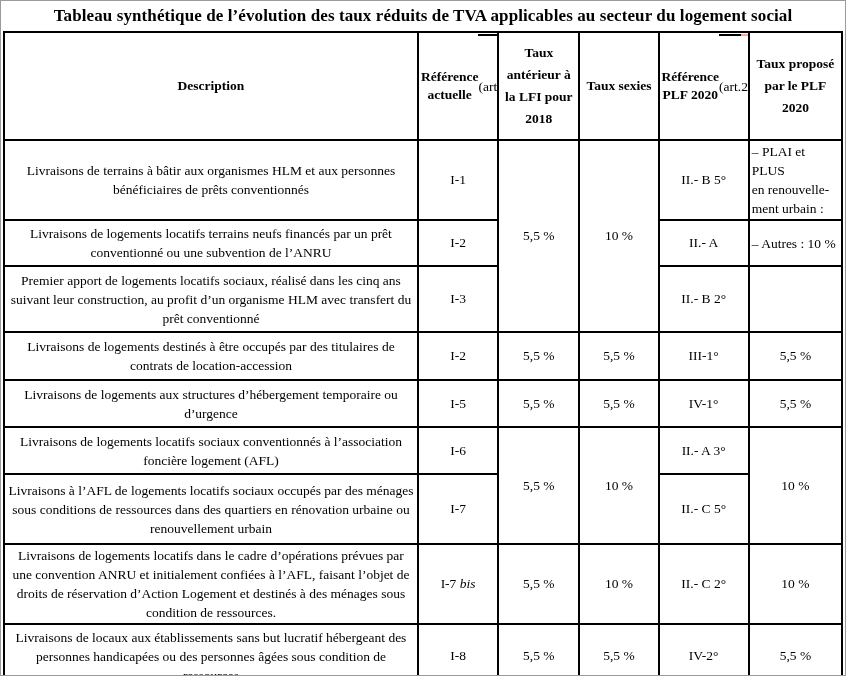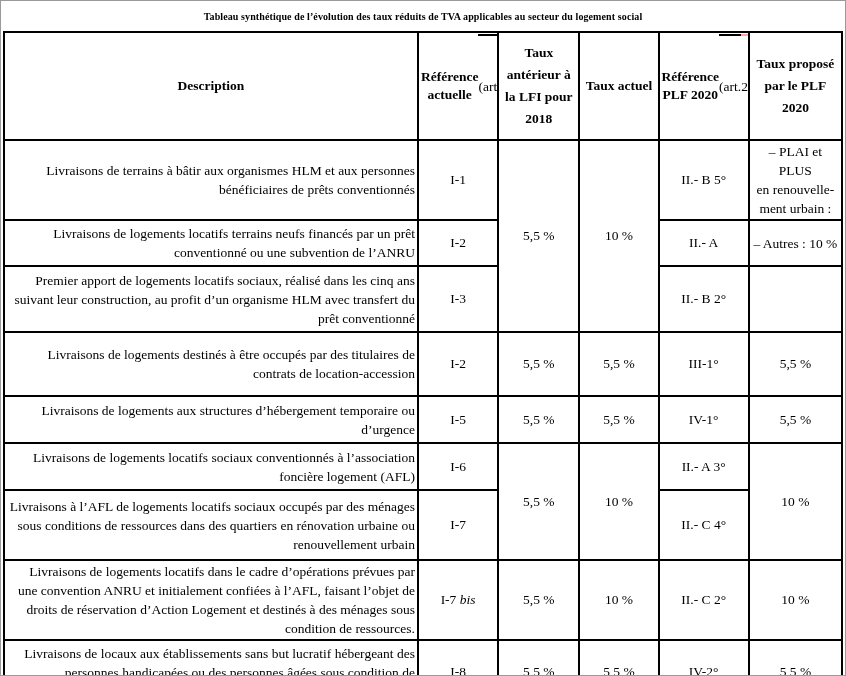--- a/index.html
+++ b/index.html
@@ -4,61 +4,61 @@
 <style>
   html,body{margin:0;padding:0;background:#fff;}
   .page{
     width:846px;height:676px;box-sizing:border-box;
     border:1px solid #9a9a9a;background:#fff;
     font-family:"Liberation Serif", serif;color:#000;
     overflow:hidden;
   }
   .title{
     height:30px;display:flex;align-items:center;justify-content:center;
-    font-weight:bold;font-size:10px;letter-spacing:.1px;
+    font-weight:bold;font-size:17px;letter-spacing:.1px;
   }
   table.tva{
     border-collapse:collapse;table-layout:fixed;
     width:840px;margin:0 2px;
   }
   table.tva th, table.tva td{
     border:2px solid #000;
     font-size:13.5px;
     vertical-align:middle;
     overflow:hidden;
     padding:1px 2px;
   }
   th{font-weight:bold;text-align:center;}
   .pre{white-space:pre-line;}
   .hdr-tall{line-height:22px;}
   .desc{
-    text-align:right;padding:2px 6px 2px 5px;line-height:19px;
+    text-align:center;padding:2px 6px 2px 5px;line-height:19px;
   }
   .center{text-align:center;}
   .prop-left{
-    text-align:center;padding:2px 2px 2px 4px;
+    text-align:left;padding:2px 2px 2px 4px;
     white-space:pre-line;line-height:19px;
   }
   
   th.subcol{padding:0;vertical-align:top;}
   .stack{display:flex;flex-direction:row;height:104px;justify-content:space-between;}
   .stack > div{
     display:flex;align-items:center;justify-content:center;
     font-weight:normal;
   }
   .stack .s1{flex:0 0 36px;font-weight:bold;line-height:18px;}
   .stack .s2{flex:0 0 21px;border-top:2px solid #000;}
   .stack .s3{flex:0 0 20px;border-top:2px solid #fca5a5;}
   .stack .s4{flex:1 1 auto;border-top:2px solid #404040;}
   .it{font-style:italic;}
   tr.hrow{height:106px;}
   tr.r1{height:47px;}
   tr.r2{height:46px;}
   tr.r3{height:66px;}
-  tr.r4{height:64px;}
+  tr.r4{height:48px;}
   tr.r5{height:47px;margin-top:44px;}
   tr.r6{height:47px;margin-left:38px;}
   tr.r7{height:70px;}
   tr.r8{height:70px;padding-left:28px;}
   tr.r9{height:64px;}
 </style>
 </head>
 <body>
 
 <div class="page">
@@ -91,21 +91,21 @@
               </div>
           <div class="s4"></div>
         </div>
       </th>
 
       <th class="pre hdr-tall">Taux
 antérieur à
 la LFI pour
 2018</th>
 
-      <th>Taux actuel</th>
+      <th>Taux sexies</th>
 
       <th class="subcol">
         <div class="stack">
           <div class="s1 pre">Référence
 PLF 2020</div>
           <div class="s2">(art.</div>
           <div class="s3">
                 <span>278 </span>
                 <span class="it">sexies</span>
                 <span> ,</span>
@@ -166,21 +166,21 @@
       <td class="center"><span>I-6</span><span class="it"></span></td>
       <td class="center" rowspan="2">5,5 %</td>
       <td class="center" rowspan="2">10 %</td>
       <td class="center">II.- A 3°</td>
       <td class="center" rowspan="2">10 %</td>
     </tr>
 
     <tr class="r7">
       <td class="desc">Livraisons à l’AFL de logements locatifs sociaux occupés par des ménages sous conditions de ressources dans des quartiers en rénovation urbaine ou renouvellement urbain</td>
       <td class="center"><span>I-7</span><span class="it"></span></td>
-      <td class="center">II.- C 4°</td>
+      <td class="center">II.- C 5°</td>
     </tr>
 
     <tr class="r8">
       <td class="desc">Livraisons de logements locatifs dans le cadre d’opérations prévues par une convention ANRU et initialement confiées à l’AFL, faisant l’objet de droits de réservation d’Action Logement et destinés à des ménages sous condition de ressources.</td>
       <td class="center"><span>I-7 </span><span class="it">bis</span></td>
       <td class="center">5,5 %</td>
       <td class="center">10 %</td>
       <td class="center">II.- C 2°</td>
       <td class="center">10 %</td>
     </tr>

